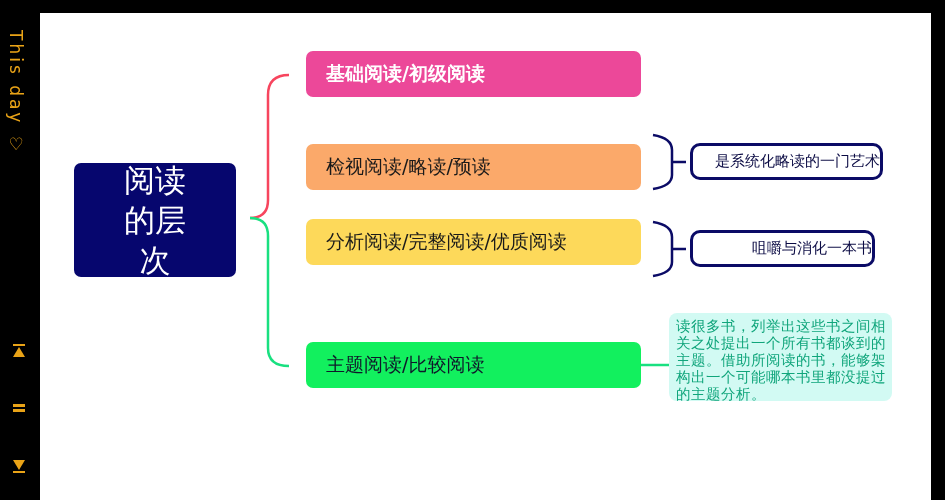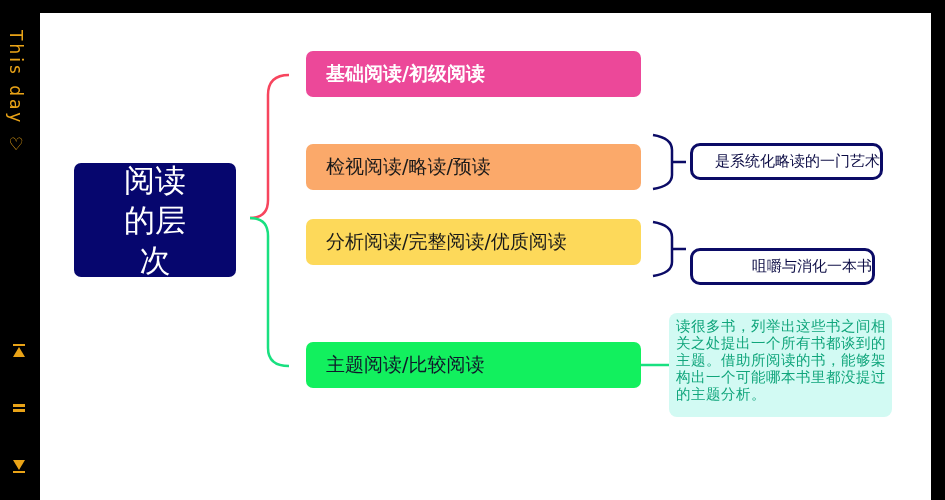--- a/index.html
+++ b/index.html
@@ -30,24 +30,24 @@
   .b1 { top: 51px; background: #ec4899; color: #fff; font-weight: bold; }
   .b2 { top: 138px; background: #fba96a; color: #1a1a1a; margin-top: 6px; }
   .b3 { top: 219px; background: #fdd95a; color: #1a1a1a; }
   .b4 { top: 342px; background: #12f05e; color: #0f172a; }
 
   .note {
     position: absolute; left: 690px; height: 37px; border: 3px solid #0b0b66; border-radius: 10px;
     background: #fff; color: #0b0b44; font-size: 15px; display: flex; align-items: center; padding-left: 18px; justify-content: flex-end;
   }
   .n1 { top: 143px; width: 193px; }
-  .n2 { top: 230px; width: 185px; margin-top: 18px; }
+  .n2 { top: 230px; width: 185px; }
 
   .note-big {
-    position: absolute; left: 669px; top: 313px; width: 223px; height: 104px;
+    position: absolute; left: 669px; top: 313px; width: 223px; height: 88px;
     background: #d2faf3; border-radius: 8px; color: #10a57b;
     font-size: 14.5px; line-height: 17px; padding: 5px 6px 0 7px; letter-spacing: 0.5px;
   }
 
   svg.connectors { position: absolute; left: 0; top: 0; width: 945px; height: 500px; pointer-events: none; }
 </style>
 </head>
 <body>
 
 <div class="side-rail">

